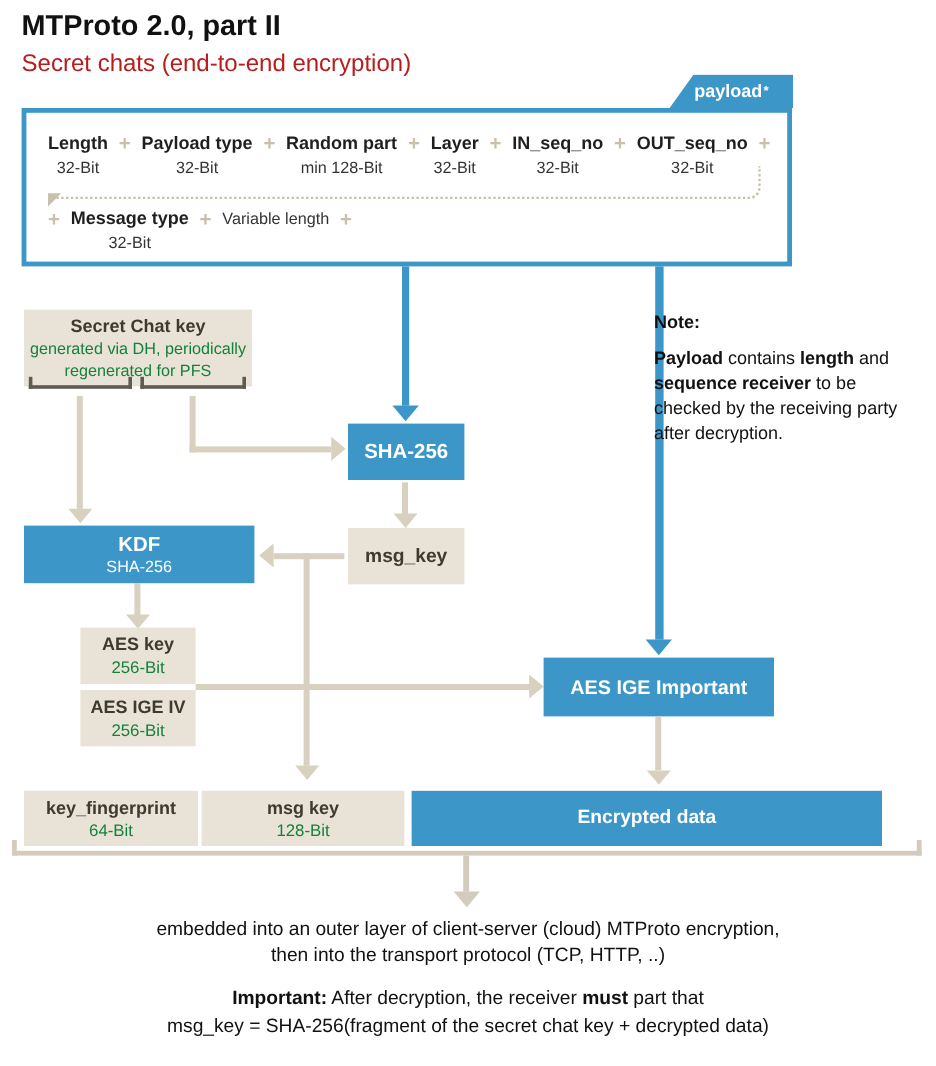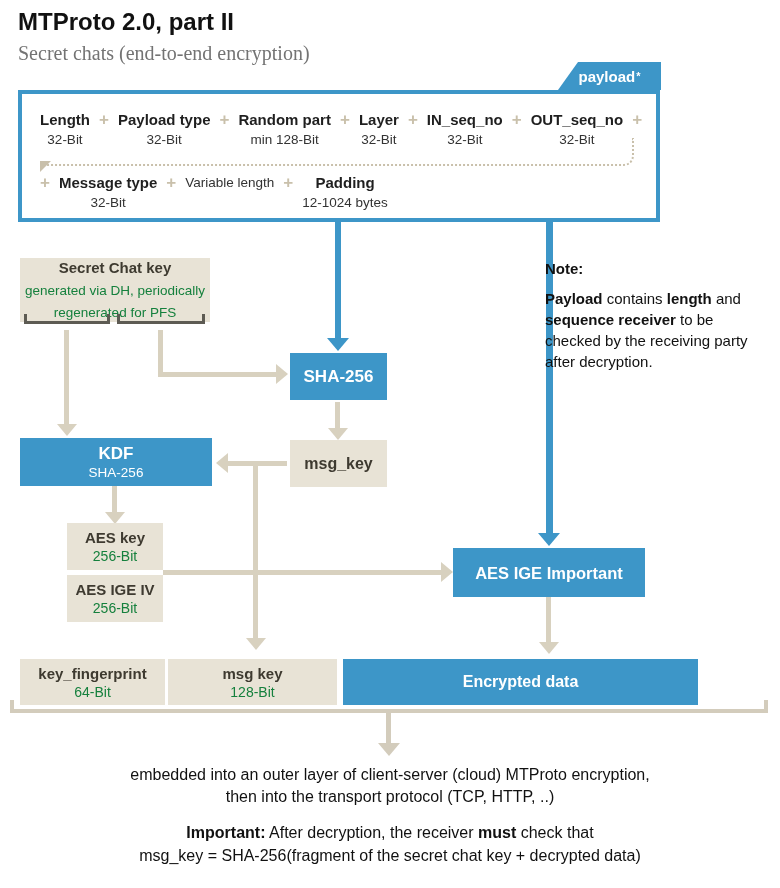--- a/index.html
+++ b/index.html
@@ -5,21 +5,21 @@
   html,body{margin:0;padding:0;background:#fff;}
   *{box-sizing:border-box;}
   #canvas{
     position:relative;width:780px;height:888px;background:#fff;overflow:hidden;
     font-family:"Liberation Sans",sans-serif;color:#1c1c1c;
   }
   .abs{position:absolute;}
 
   
   .title{font-size:24px;font-weight:bold;color:#111;}
-  .subtitle{font-size:20px;color:#737373;font-family:Liberation Serif, serif;}
+  .subtitle{font-size:20px;color:#b91c1c;}
 
   
   .tab{
     background:#3d96c8;color:#fff;font-weight:bold;font-size:15px;
     display:flex;align-items:center;justify-content:center;
     clip-path:polygon(20px 0,100% 0,100% 100%,0 100%);
   }
   .tab sup{font-size:11px;line-height:0;margin-left:1px;}
   .pbox{border:4px solid #3d96c8;background:#fff;}
   .prow{display:flex;align-items:flex-start;column-gap:9px;}
@@ -112,38 +112,34 @@
     <span class="plus">+</span>
     <div class="pfield">
         <div class="nm">Message type</div>
         <div class="sb">32-Bit</div>
       </div>
     <span class="plus">+</span>
     <div class="pfield">
         <div class="sb">Variable length</div>
       </div>
     <span class="plus">+</span>
-    <div class="pfield">
-        <div class="nm">Padding</div>
-        <div class="sb">12-1024 bytes</div>
-      </div>
   </div>
 
   <div class="abs shaft blue" style="left:335px;top:222px;width:6px;height:116px;"></div>
   <div class="abs head-down blue" style="left:327px;top:338px;"></div>
 
   <div class="abs shaft blue" style="left:546px;top:222px;width:7px;height:311px;"></div>
   <div class="abs head-down blue" style="left:538px;top:533px;"></div>
 
   <div class="abs note" style="left:545px;top:260px;">
     <div class="nh">Note:</div>
     <p><b>Payload</b><span> contains </span><b>length</b><span> and </span><b>sequence receiver</b><span> to be checked by the receiving party after decryption.</span></p>
   </div>
 
-  <div class="abs beigebox" style="left:20px;top:258px;width:190px;height:64px;justify-content:space-between;">
+  <div class="abs beigebox" style="left:20px;top:258px;width:190px;height:64px;">
     <div class="big">Secret Chat key</div>
     <div class="small" style="font-size:13.5px;">generated via DH, periodically</div>
     <div class="small" style="font-size:13.5px;">regenerated for PFS</div>
   </div>
   <div class="abs smallbracket" style="left:24px;top:314px;width:86px;"></div>
   <div class="abs smallbracket" style="left:117px;top:314px;width:88px;"></div>
 
   <div class="abs shaft" style="left:64px;top:330px;width:5px;height:94px;"></div>
   <div class="abs head-down" style="left:57px;top:424px;"></div>
 
@@ -195,26 +191,26 @@
   <div class="abs head-down" style="left:539px;top:642px;"></div>
 
   <div class="abs beigebox" style="left:20px;top:659px;width:145px;height:46px;">
     <div class="big">key_fingerprint</div>
     <div class="small">64-Bit</div>
   </div>
   <div class="abs beigebox" style="left:168px;top:659px;width:169px;height:46px;">
     <div class="big">msg key</div>
     <div class="small">128-Bit</div>
   </div>
-  <div class="abs bluebox" style="left:343px;top:659px;width:355px;height:46px;justify-content:center;">
+  <div class="abs bluebox" style="left:343px;top:659px;width:392px;height:46px;justify-content:center;">
       <div class="big" style="font-size:16px;">Encrypted data</div>
     </div>
 
   <div class="abs bigbracket" style="left:10px;top:700px;width:758px;"></div>
   <div class="abs shaft" style="left:386px;top:713px;width:5px;height:30px;background:#d3ccbc;"></div>
   <div class="abs head-down" style="left:378px;top:743px;border-top-color:#d3ccbc;border-left-width:11px;border-right-width:11px;border-top-width:13px;"></div>
 
   <div class="abs footer-line" style="left:0;top:786px;">then into the transport protocol (TCP, HTTP, ..)</div>
   <div class="abs footer-line" style="left:0;top:764px;">embedded into an outer layer of client-server (cloud) MTProto encryption,</div>
-  <div class="abs footer-line" style="left:0;top:822px;"><b>Important:</b><span> After decryption, the receiver </span><b>must</b><span> check that</span></div>
+  <div class="abs footer-line" style="left:0;top:822px;"><b>Important:</b><span> After decryption, the receiver </span><b>must</b><span> part that</span></div>
   <div class="abs footer-line" style="left:0;top:845px;">msg_key = SHA-256(fragment of the secret chat key + decrypted data)</div>
 
 </div>
 
 </body></html>

